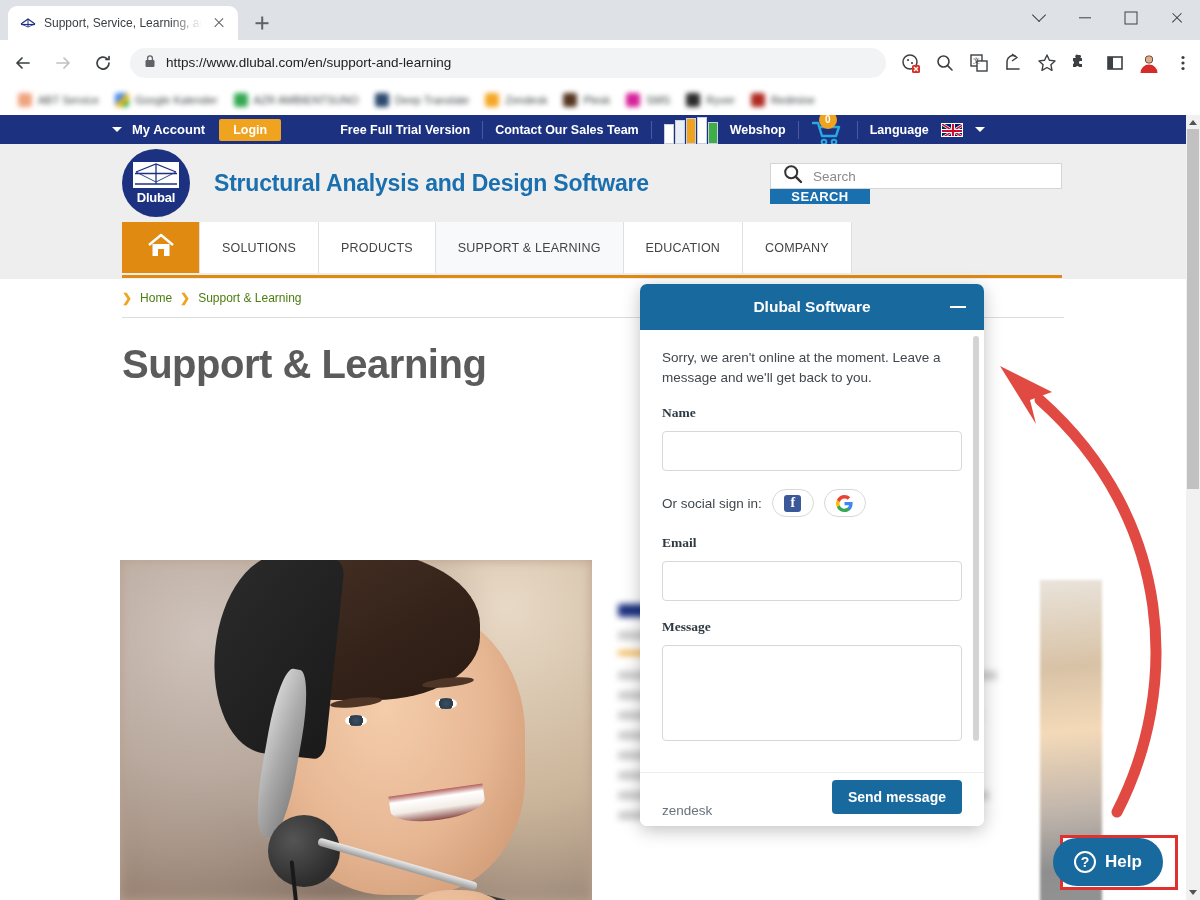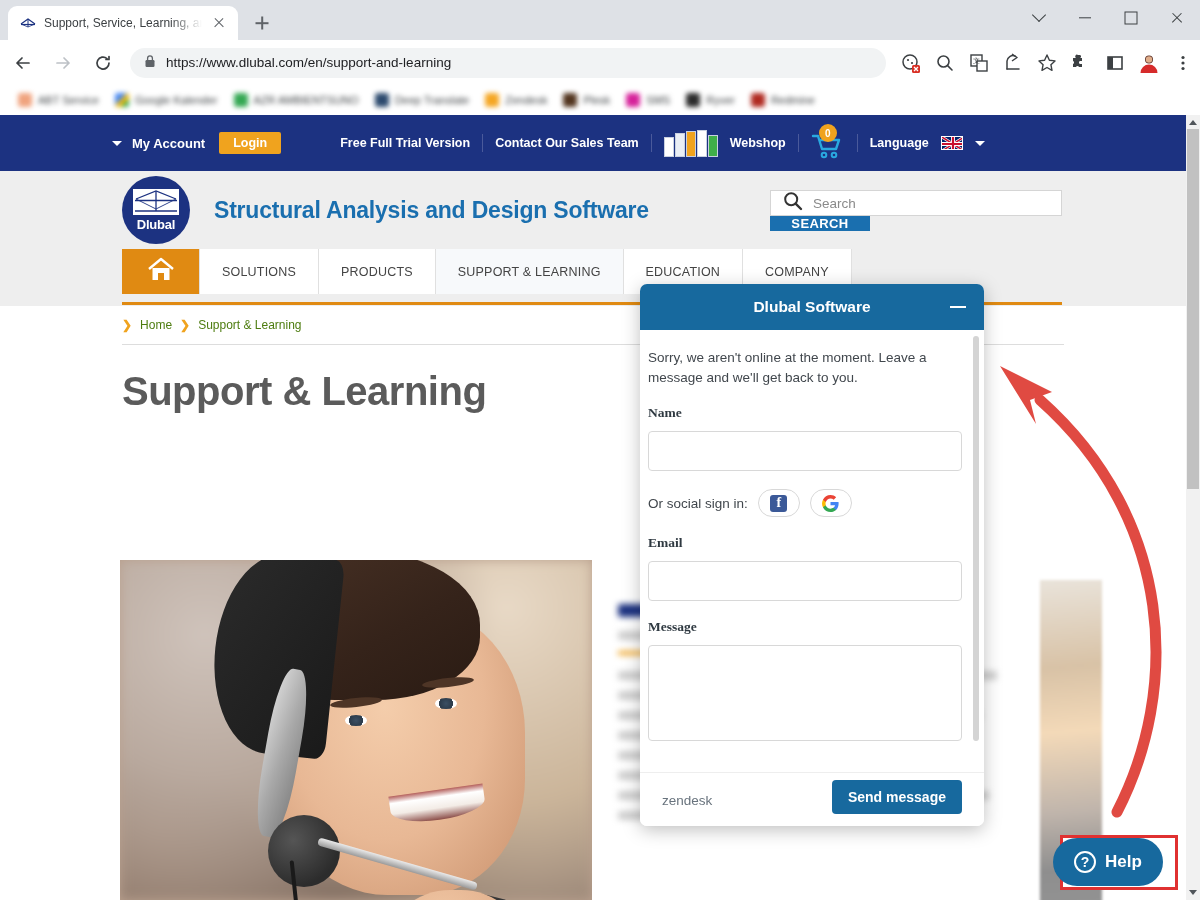--- a/index.html
+++ b/index.html
@@ -87,21 +87,21 @@
   .bm-txt { font-size: 11px; color: #3c4043; white-space: nowrap; }
 
   
   .viewport {
     position: absolute; top: 115px; left: 0; width: 1186px; height: 785px;
     background: #ffffff; overflow: hidden;
   }
 
   
   .util-bar {
-    height: 56px; background: #1c3281; display: flex; align-items: center;
+    height: 29px; background: #1c3281; display: flex; align-items: center;
     color: #ffffff; font-size: 12.5px; position: relative;
   }
   .util-left { display:flex; align-items:center; margin-left: 112px; gap: 10px; }
   .caret-down {
     width:0;height:0;border-left:5px solid transparent;border-right:5px solid transparent;
     border-top:5px solid #ffffff;
   }
   .my-account { font-weight: bold; font-size: 13px; }
   .login-btn {
     background: #f0a31e; color: #ffffff; font-weight: bold; font-size: 12.5px;
@@ -141,21 +141,21 @@
     width: 100px; background:#1a6faf; color:#ffffff; font-size:13px; font-weight:bold;
     display:flex; align-items:center; justify-content:center; letter-spacing:0.4px;
   }
 
   
   .mainnav-wrap { background:#eeeeee; height:57px; position:relative; }
   .mainnav { position:absolute; left:122px; top:0; display:flex; height:55px; }
   .nav-item {
     display:flex; align-items:center; justify-content:center;
     font-size:12.5px; color:#444444; background:#ffffff;
-    border-right:1px solid #e0e0e0; padding: 0 22px; height: 45px; letter-spacing:0.2px;
+    border-right:1px solid #e0e0e0; padding: 0 22px; height: 51px; letter-spacing:0.2px;
   }
   .nav-home { background:#e08a12; width:78px; padding:0; }
   .nav-active { background:#f7f9fb; }
   .nav-underline { position:absolute; left:122px; top:53px; height:3px; background:#e08a12; width:940px; }
 
   
   .crumbbar { background:#ffffff; padding: 12px 0 0 122px; }
   .crumbs { display:flex; align-items:center; gap:8px; font-size:12px; }
   .crumb-arrow { color:#f0a31e; font-weight:bold; font-size:12px; }
   .crumb-link { color:#4d7c0f; }
@@ -267,21 +267,21 @@
     background:#ffffff; border-radius:7px;
     box-shadow: 0 4px 18px rgba(0,0,0,0.25);
     overflow:hidden; z-index: 40;
   }
   .chat-header {
     height:46px; background:#17699e; display:flex; align-items:center; justify-content:center;
     position:relative;
   }
   .chat-title { color:#ffffff; font-size:15.5px; font-weight:bold; }
   .chat-minimize { position:absolute; right:18px; top:50%; transform:translateY(-50%); width:16px; height:2px; background:#ffffff; }
-  .chat-body { padding: 18px 22px 0 8px; height: 442px; position:relative; }
+  .chat-body { padding: 18px 22px 0 22px; height: 442px; position:relative; }
   .chat-intro { font-size:13.5px; color:#41474d; line-height:1.45; margin-bottom:18px; }
   .field-label { font-size:13.5px; color:#2f3941; font-weight:bold; margin-bottom:10px;font-family:Liberation Serif, serif; }
   .field-input {
     width:100%; height:40px; border:1px solid #d8d8d8; border-radius:4px; background:#ffffff;
     margin-bottom:18px;
   }
   .social-row { display:flex; align-items:center; gap:10px; margin-bottom:18px; }
   .social-label { font-size:13.5px; color:#41474d; }
   .social-btn {
     width:42px; height:28px; border:1px solid #d8d8d8; border-radius:14px; background:#fff;
@@ -298,21 +298,21 @@
   }
   .chat-scroll {
     position:absolute; right:5px; top:52px; width:6px; height:405px; border-radius:3px;
     background:#d4d4d4;
   }
   .chat-footer {
     position:absolute; left:0; bottom:0; width:100%; height:54px;
     background:#ffffff; border-top:1px solid #eeeeee;
     display:flex; align-items:center; justify-content:space-between; padding: 0 22px;
   }
-  .zendesk-mark { font-size:13.5px; color:#68737d; align-self:flex-end; margin-bottom:18px; }
+  .zendesk-mark { font-size:13.5px; color:#68737d; align-self:flex-end; margin-bottom:8px; }
   .send-btn {
     background:#17699e; color:#ffffff; font-size:14px; font-weight:bold;
     padding: 9px 16px; border-radius:4px; margin-bottom: 6px;
   }
 
   
   .help-highlight {
     position:absolute; left:1060px; top:835px; width:118px; height:55px;
     border: 3px solid #e03131; background:#ffffff; z-index: 45;
   }

